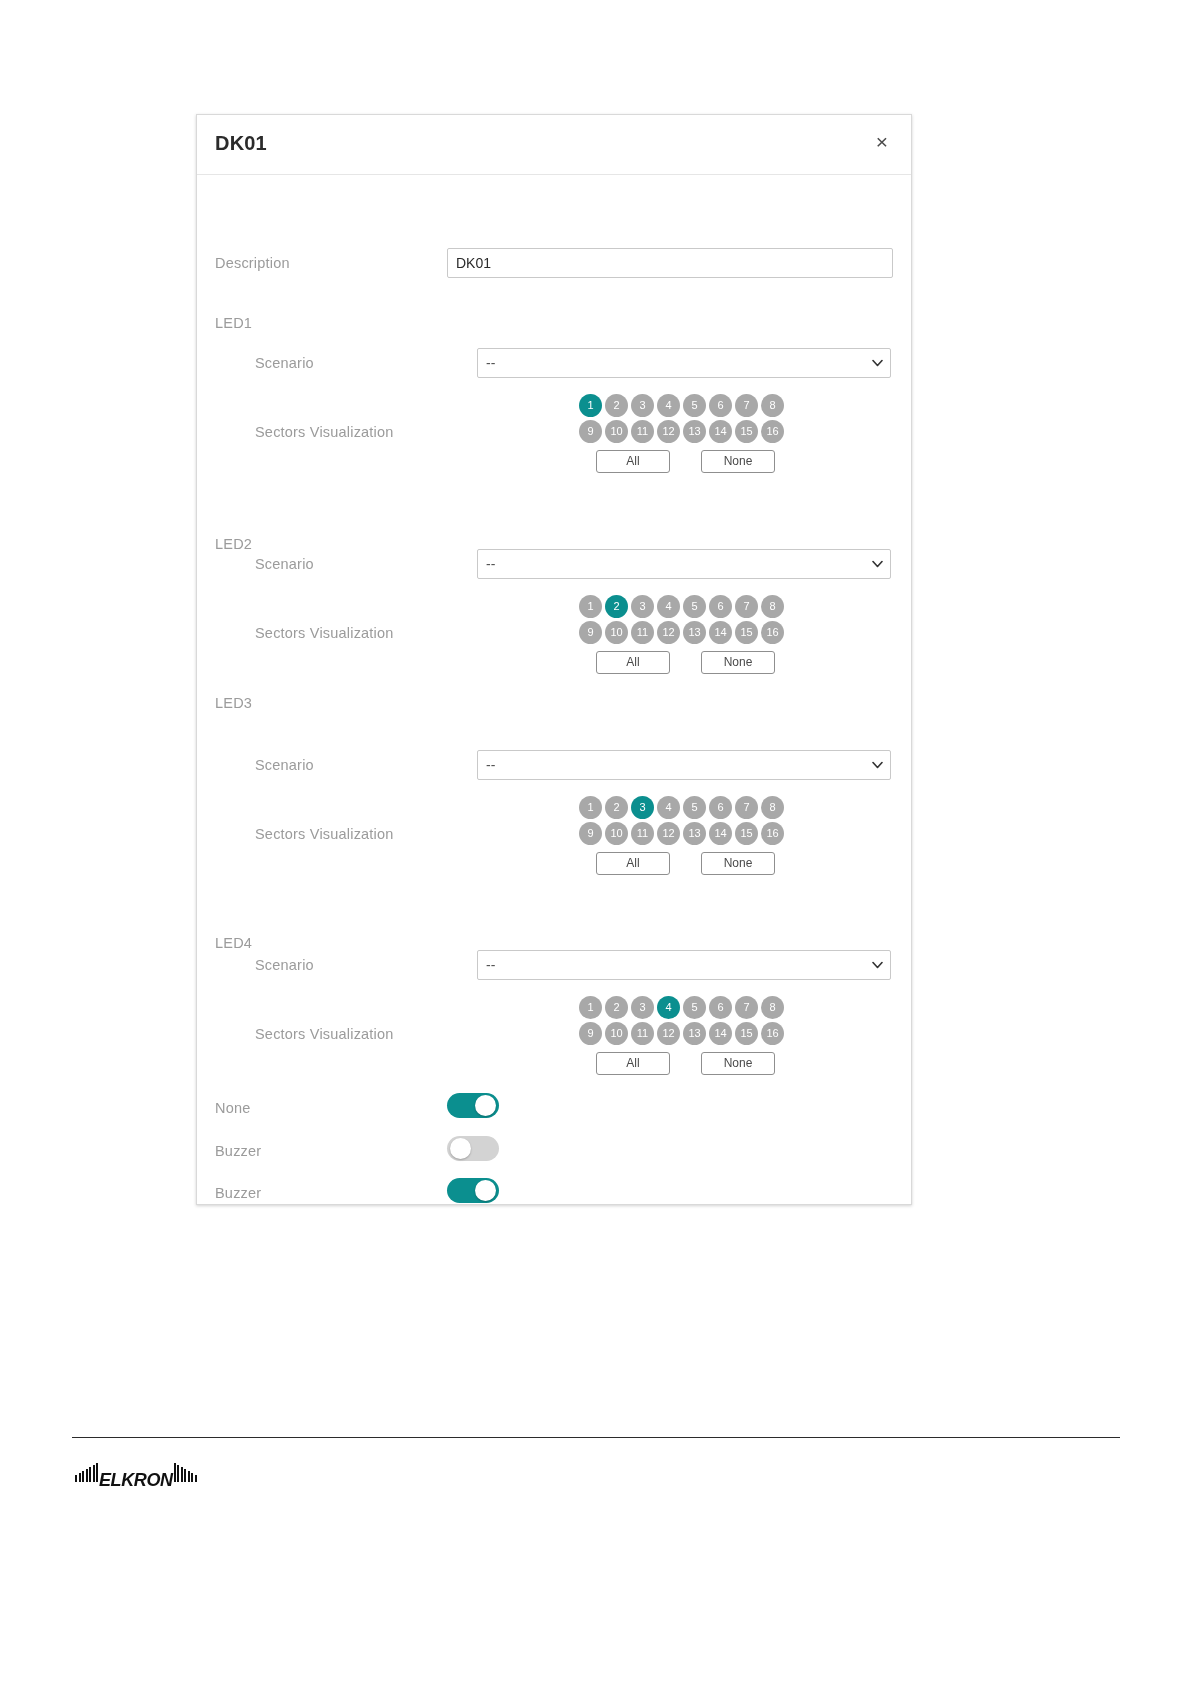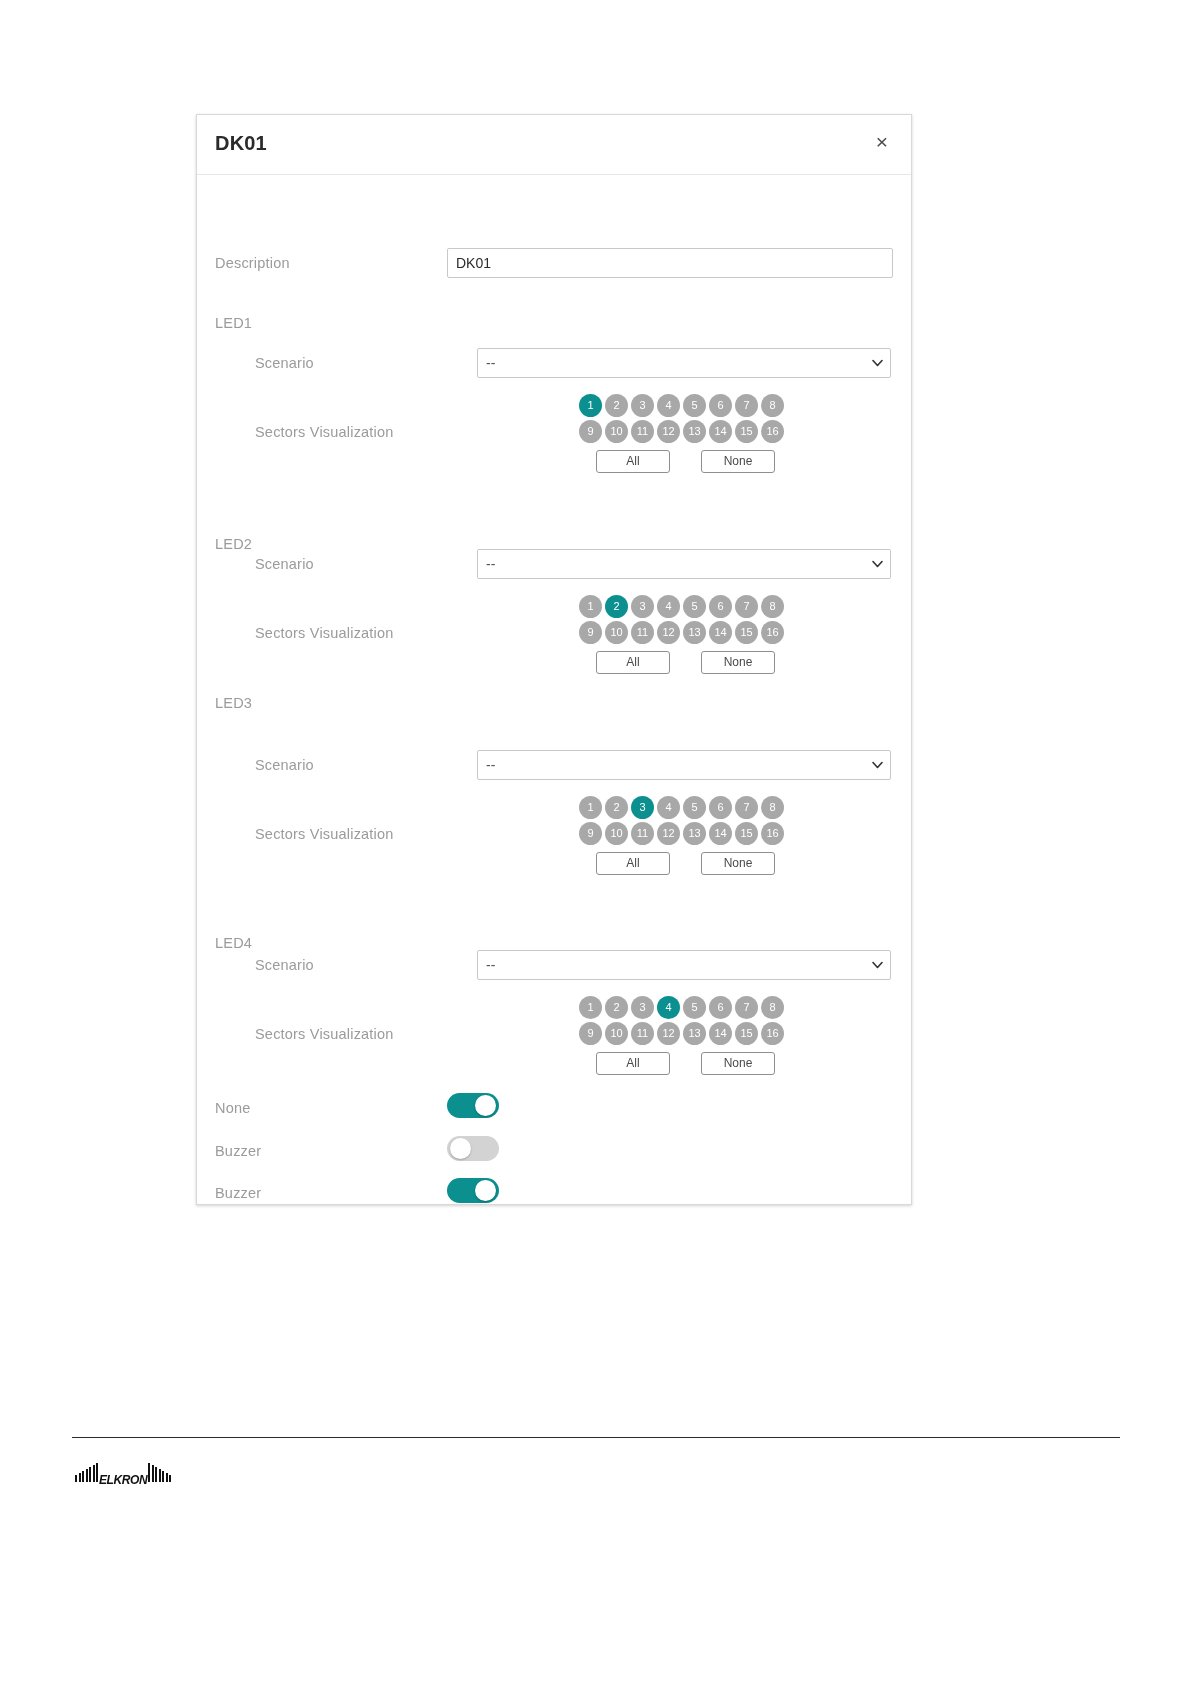--- a/index.html
+++ b/index.html
@@ -238,21 +238,21 @@
   }
   .logo-bars i {
     display: block;
     width: 2px;
     background: #111;
   }
   .logo-text {
     font-family: "Liberation Sans", sans-serif;
     font-style: italic;
     font-weight: bold;
-    font-size: 12px;
+    font-size: 18px;
     color: #111;
     letter-spacing: -0.4px;
     margin-top: 16px;
   }
   .logo-bars.rev { margin-left: 1px; margin-right: 0; }
 </style>
 </head>
 <body>
 
 <div id="page">

